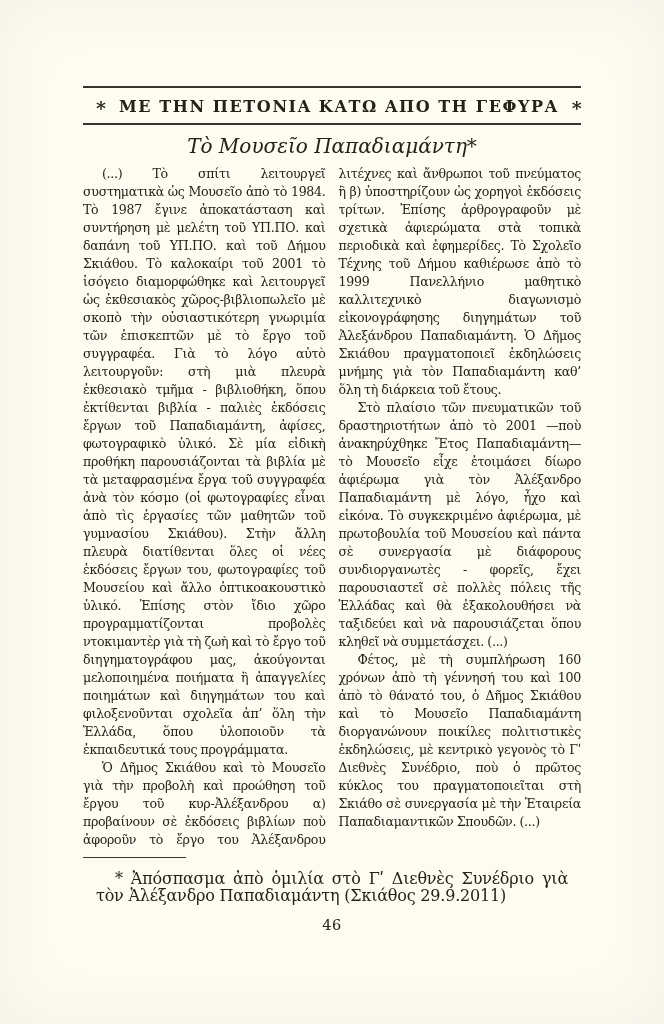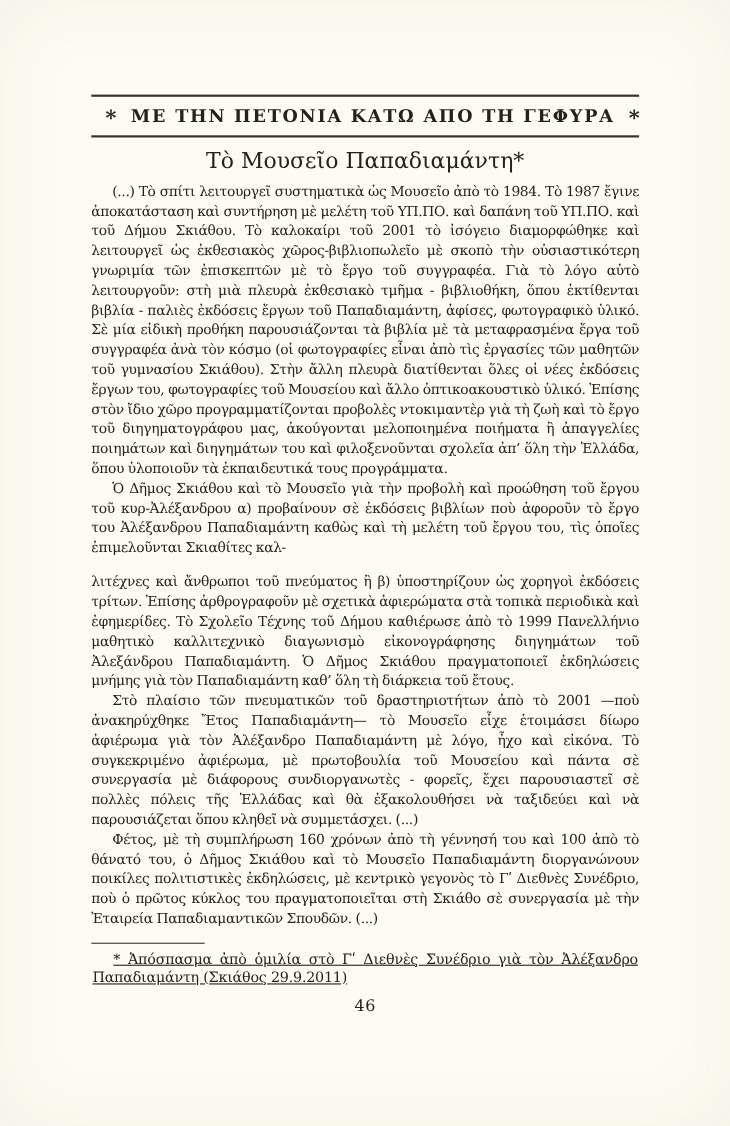--- a/index.html
+++ b/index.html
@@ -34,54 +34,53 @@
   .running-head .star{
     display:inline-block;
     font-weight:bold;
     font-size:19px;
     transform:translateY(3px);
     margin:0 13px;
     letter-spacing:0;
   }
   .article-title{
     text-align:center;
+    font-style:italic;
     font-weight:normal;
     font-size:20px;
     margin:9px 0 7px 0;
   }
   .columns{
     display:flex;
     gap:13px;
     height:684px;
     overflow:hidden;
     text-align:justify;
     font-size:12.6px;
     line-height:18px;
     letter-spacing:-0.3px;
     word-spacing:-0.4px;
-    flex-direction:column;
   }
   .col{flex:1 1 0;min-width:0;}
   .body-par{margin:0;}
   .body-par.indent{text-indent:19px;}
   .footnote-block{margin-top:8px;}
   .footnote-rule{
     width:103px;
     border-top:1.4px solid #3a352c;
     height:0;
     margin:0 0 7px 0;
   }
   .footnote{
-    margin:1px;
-    font-size:13px;
+    margin:13px;
+    font-size:16px;
     line-height:16.5px;
     text-align:justify;
     text-indent:19px;
     letter-spacing:-0.2px;
-    text-decoration:underline;
   }
   .page-number{
     text-align:center;
     font-size:14.5px;
     margin-top:9px;
     letter-spacing:0.5px;
   }
 </style>
 </head>
 <body>

